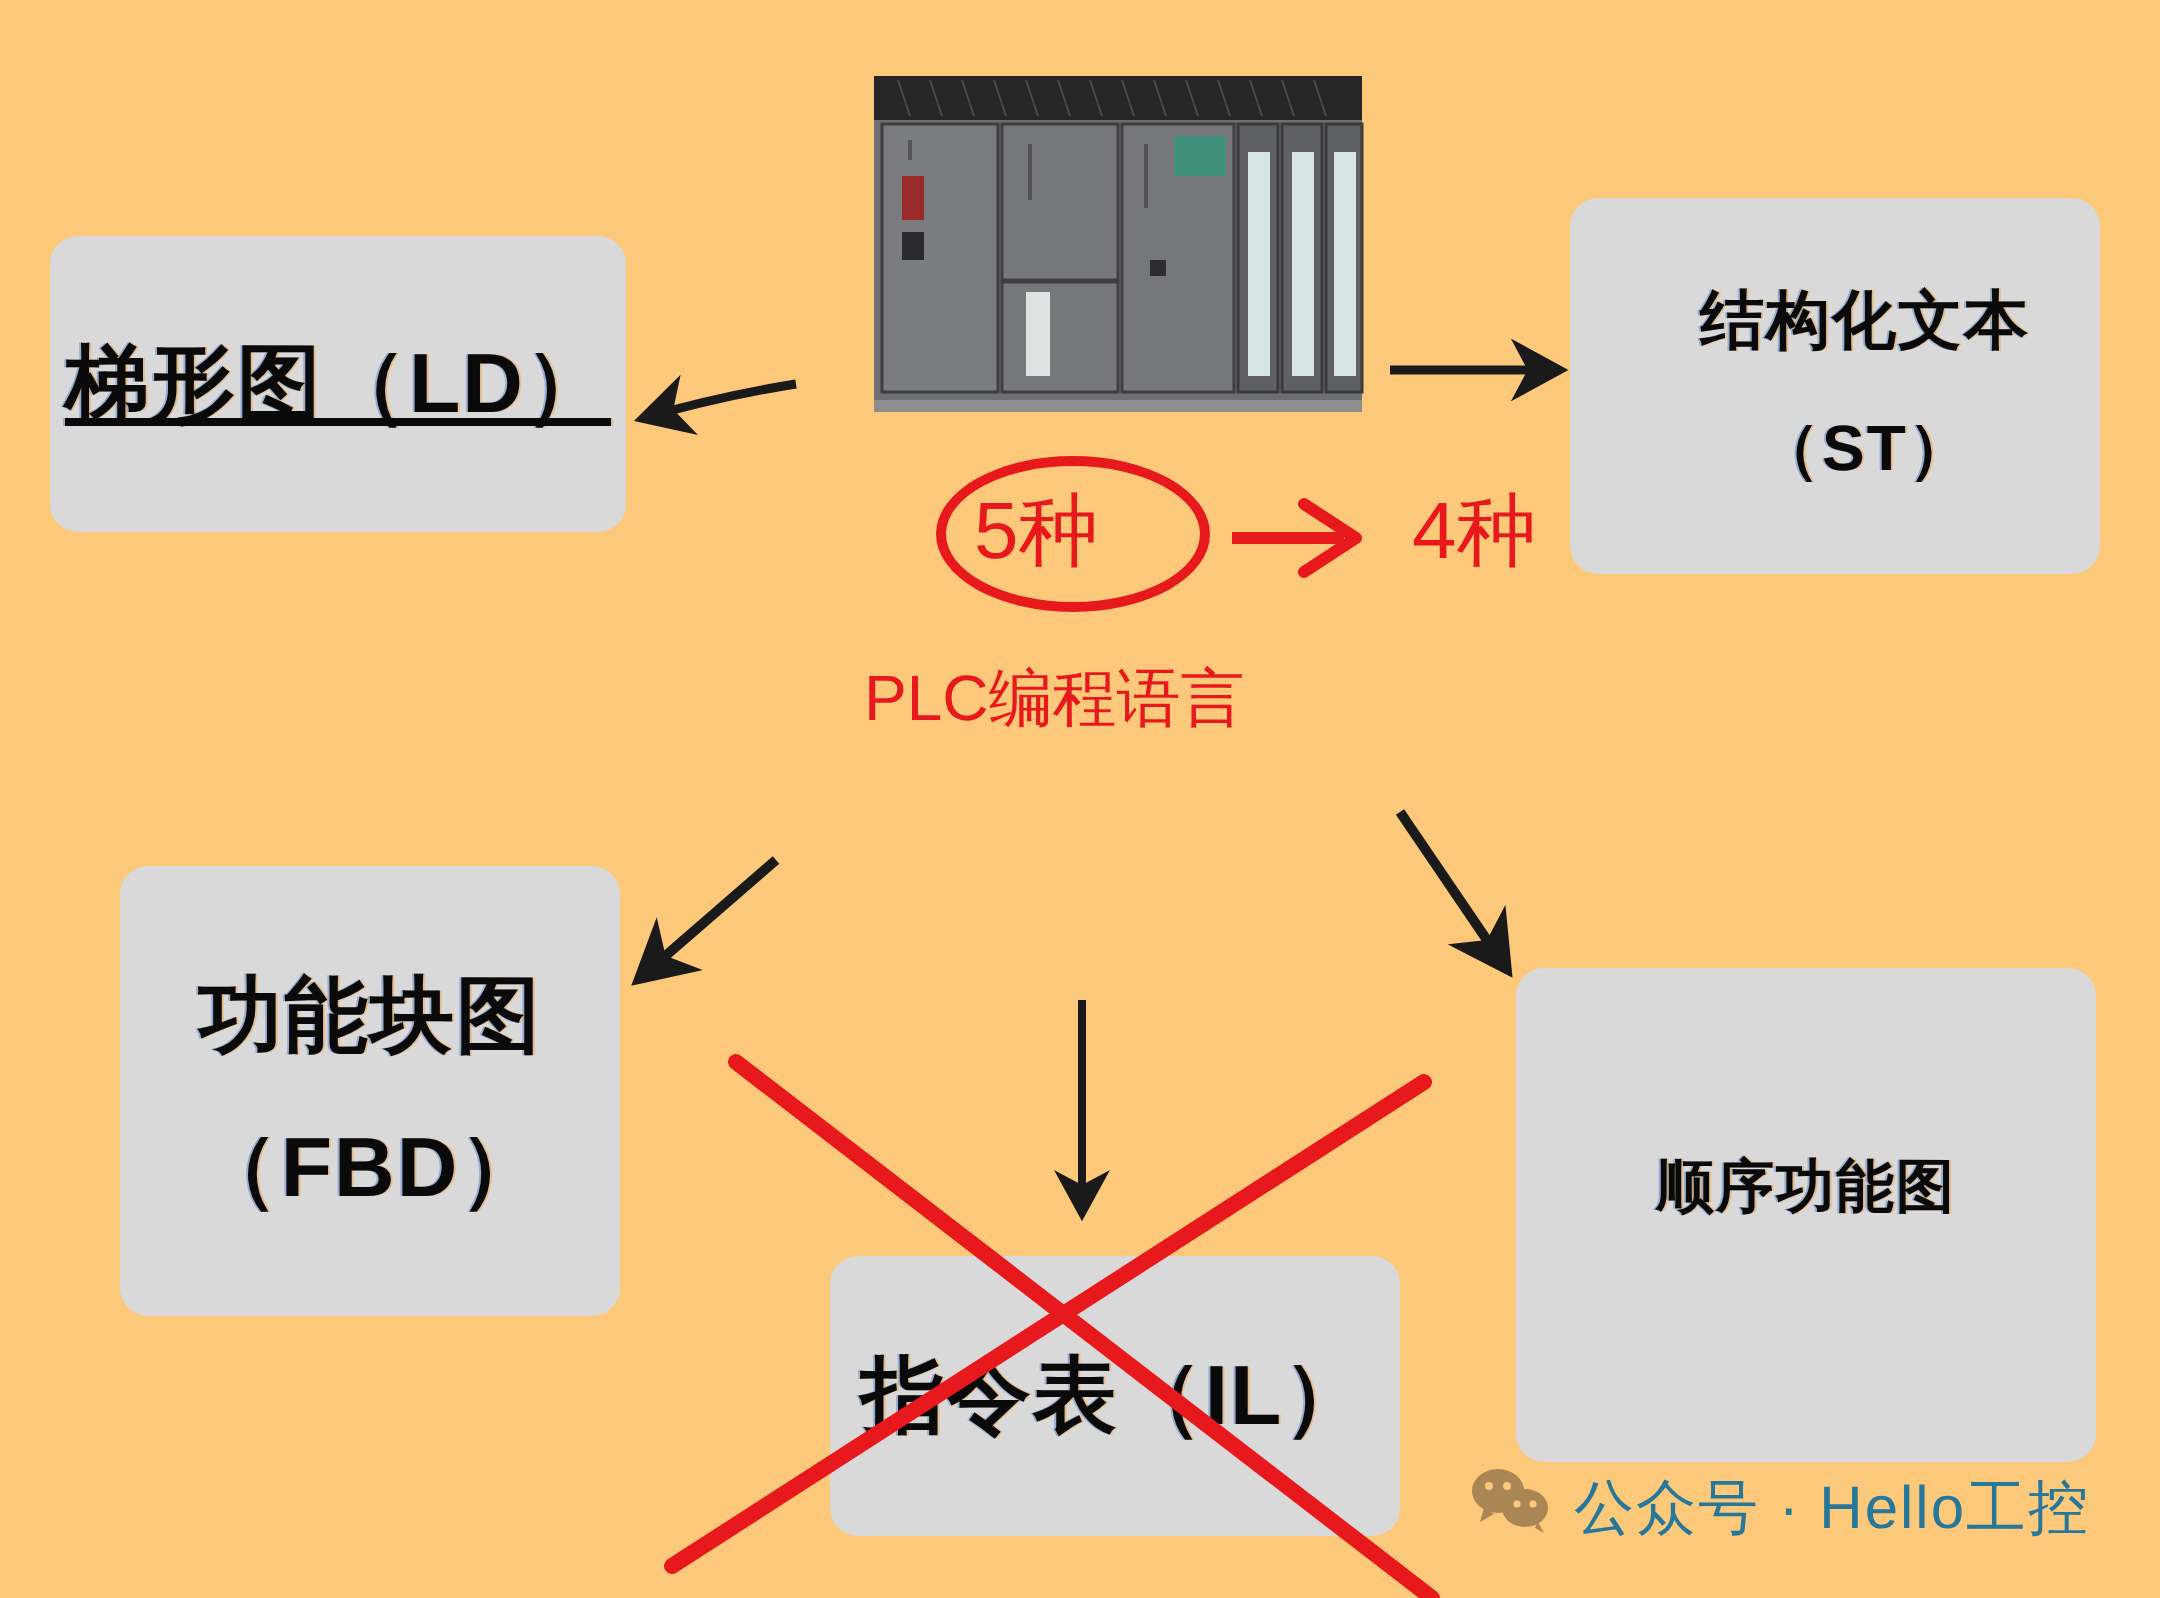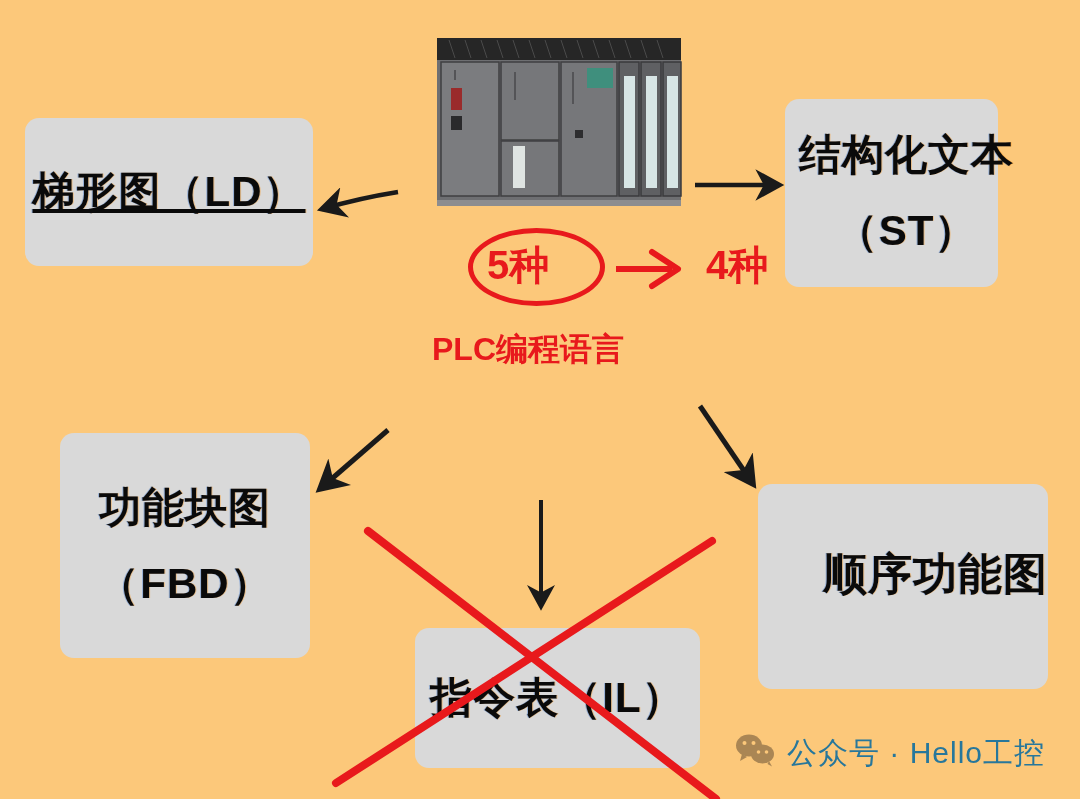--- a/index.html
+++ b/index.html
@@ -37,23 +37,23 @@
     box-sizing: border-box;
   }
   .lang-box .line {
     display: block;
     line-height: 1.18;
     white-space: nowrap;
     text-shadow: 1px 0 0 rgba(255,140,0,0.35), -1px 0 0 rgba(0,80,200,0.30);
   }
 
   #box-ld   { left: 25px;  top: 118px; width: 288px; height: 148px; font-size: 42px; text-decoration: underline; }
-  #box-st   { left: 785px; top: 99px;  width: 213px; height: 188px; font-size: 42px; padding-left: 30px; }
+  #box-st   { left: 785px; top: 99px;  width: 265px; height: 188px; font-size: 32px; padding-left: 30px; }
   #box-fbd  { left: 60px;  top: 433px; width: 250px; height: 225px; font-size: 42px; }
-  #box-sfc  { left: 758px; top: 484px; width: 290px; height: 205px; font-size: 44px; align-items: flex-end; }
+  #box-sfc  { left: 758px; top: 484px; width: 290px; height: 247px; font-size: 29px; }
   #box-il   { left: 415px; top: 628px; width: 285px; height: 140px; font-size: 42px; }
 
   #box-ld .line, #box-il .line { display: inline; }
   #box-ld .inner, #box-il .inner { white-space: nowrap; }
 
   #box-st  .line:first-child,
   #box-fbd .line:first-child,
   #box-sfc .line:first-child { margin-bottom: 26px; }
 
   
@@ -62,21 +62,21 @@
     left: 435px;
     top: 38px;
     width: 248px;
     height: 180px;
   }
 
   
   .red-text {
     position: absolute;
     color: #e8191c;
-    font-weight: bold;
+    font-weight: normal;
     white-space: nowrap;
   }
   #red-5zhong { left: 487px; top: 238px; font-size: 40px; }
   #red-4zhong { left: 690px; top: 238px; font-size: 40px; margin-left: 16px; }
   #red-plc    { left: 432px; top: 328px; font-size: 32px; }
 
   #red-ellipse {
     position: absolute;
     left: 468px;
     top: 228px;

